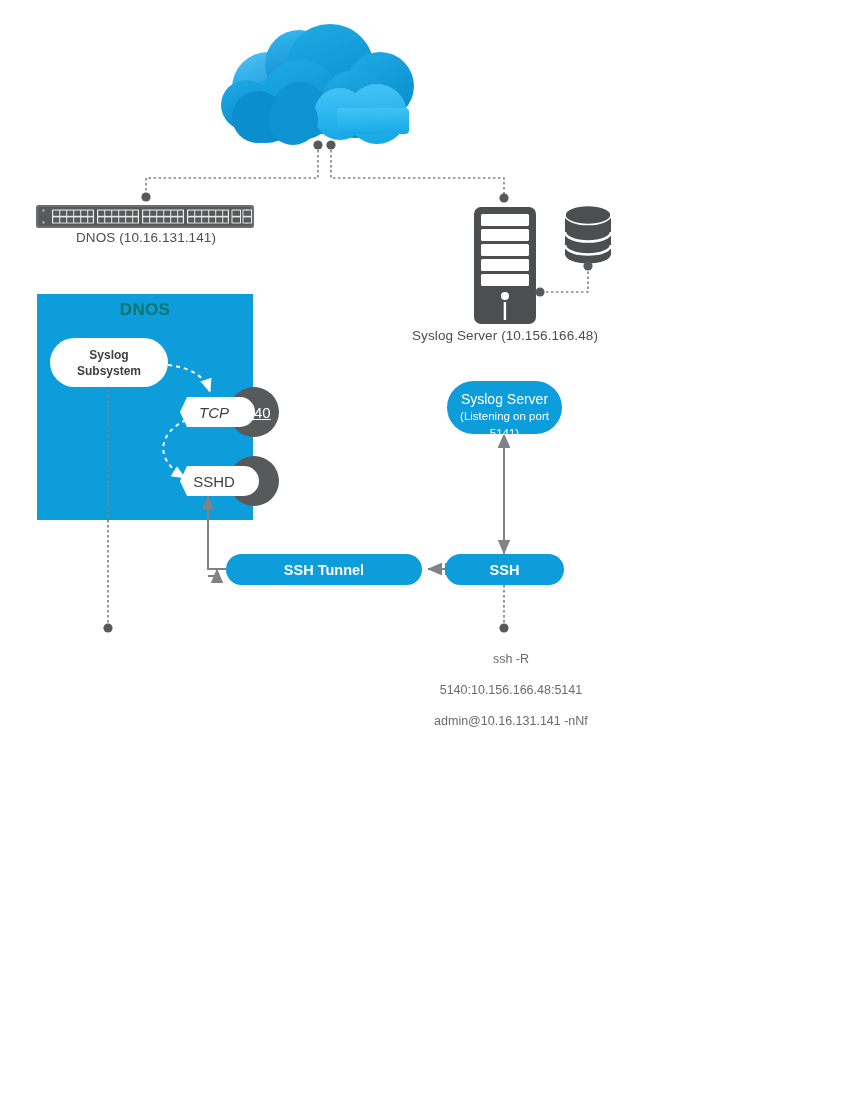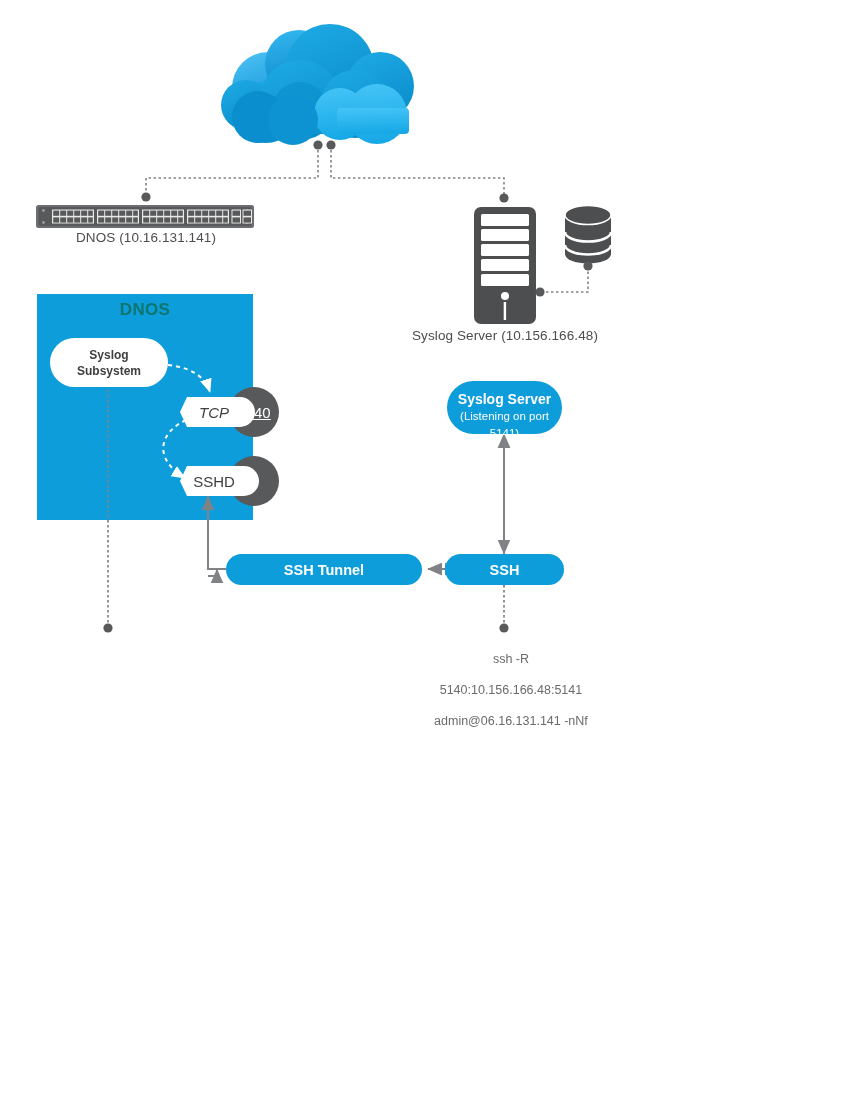--- a/index.html
+++ b/index.html
@@ -67,21 +67,21 @@
     font-size: 15px;
   }
   .bubble-txt {
     color: #ffffff;
     text-align: center;
     position: absolute;
     line-height: 15px;
   }
   .bubble-strong {
     font-size: 14px;
-    font-weight: bold;
+    font-weight: normal;
     margin-top: 39px;
   }
   .bubble-sub {
     font-size: 11.5px;
     font-weight: normal;
   }
   .box-label {
     position: absolute;
     color: #ffffff;
     font-size: 14.5px;
@@ -336,16 +336,16 @@
   </div>
 
   <div class="box-label" style="left:226px; top:562px; width:196px;">SSH Tunnel</div>
 
   <div class="box-label" style="left:445px; top:562px; width:119px;">SSH</div>
 
 
   <div class="txt note" style="left:404px; top:636px; width:200px;">
     <span>ssh -R</span><br>
     <span>5140:10.156.166.48:5141</span><br>
-    <span>admin@06.16.131.141 -nNf</span>
+    <span>admin@10.16.131.141 -nNf</span>
   </div>
 
 </div>
 
 </body></html>

